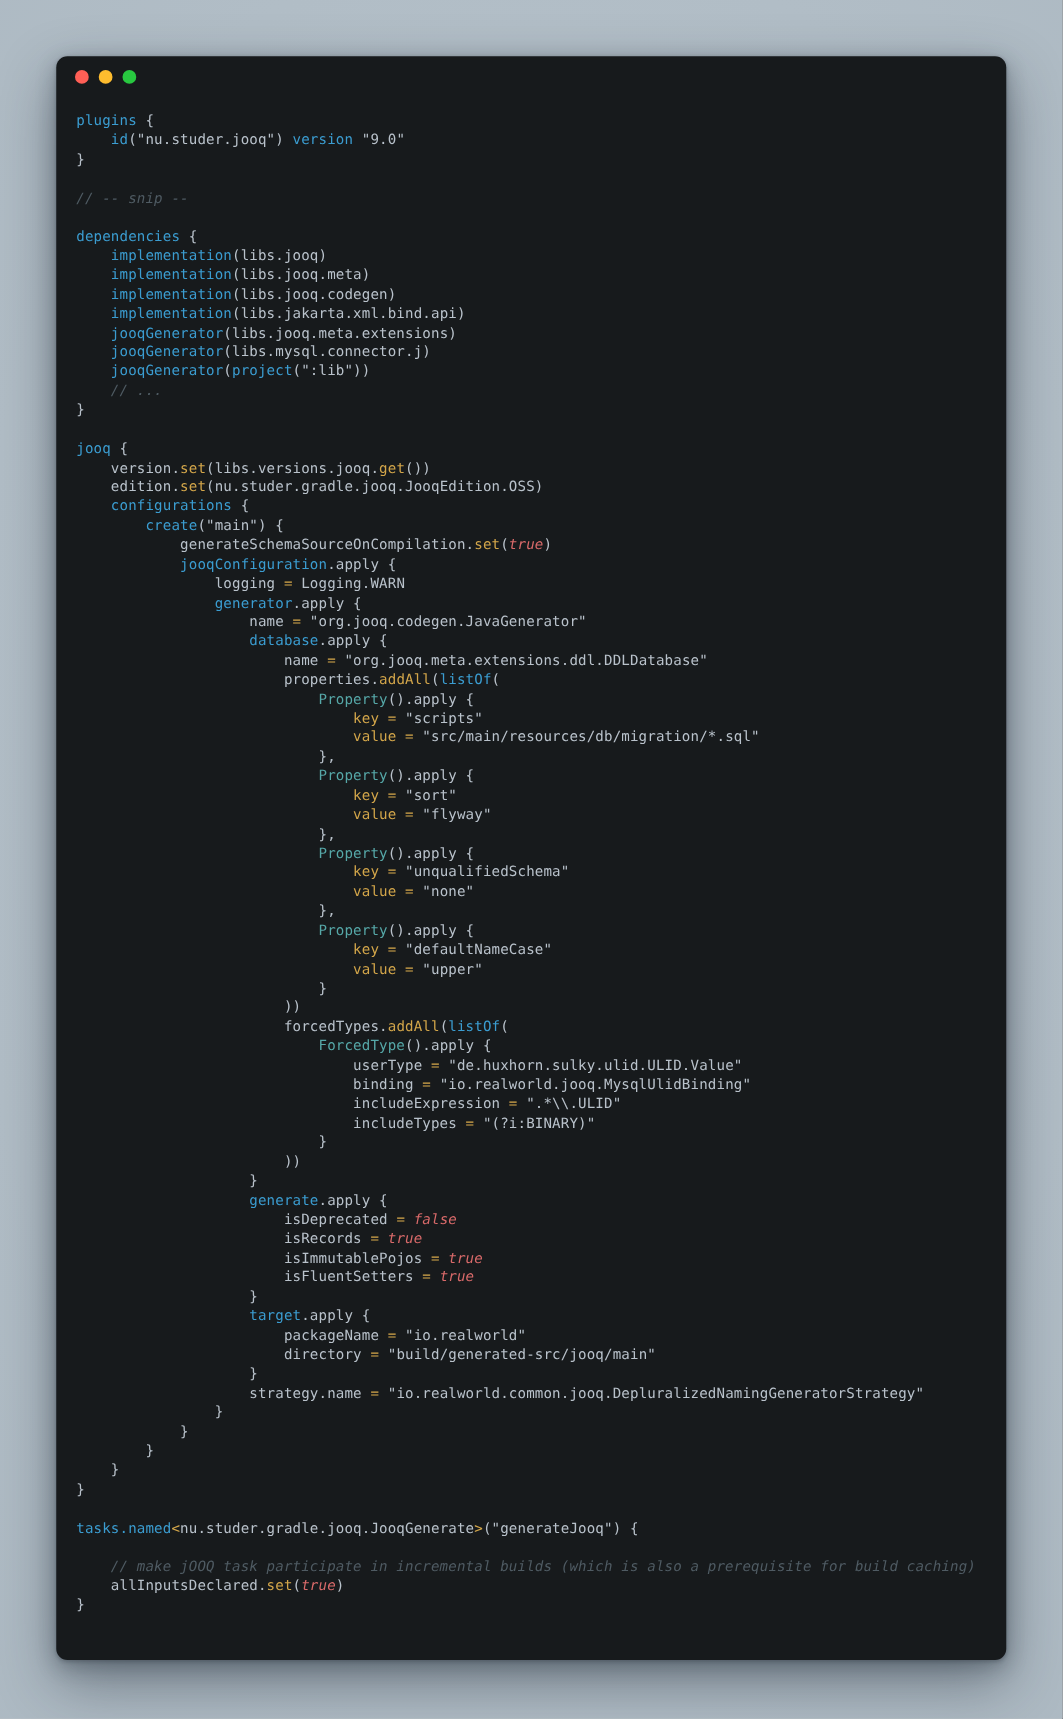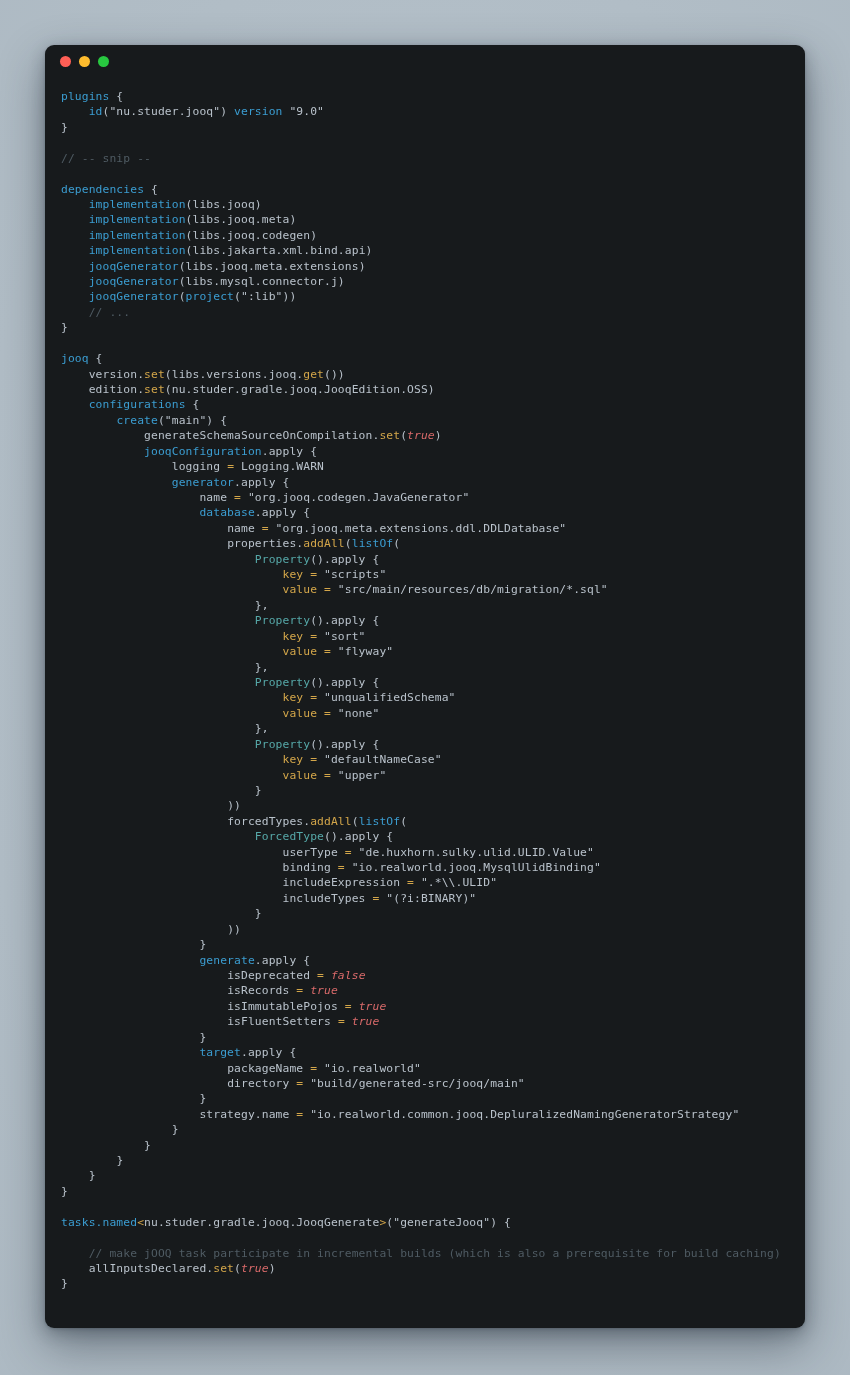--- a/index.html
+++ b/index.html
@@ -71,21 +71,21 @@
     letter-spacing: 0.12px;
     -webkit-font-smoothing: antialiased;
   }
 
   
   .kw   { color: #3b9dd1; }  
   .fn   { color: #d3a64a; }  
   .type { color: #56a8a8; }  
   .lit  { color: #d96a6a; font-style: italic; }  
   .txt  { color: #b9c2cb; }  
-  .cmt  { color: #4f5b63; }  
+  .cmt  { color: #4f5b63; font-style: italic; }  
 </style>
 </head>
 <body>
 
 <div class="desktop">
 
   <div class="window" style="background: rgb(23, 26, 28);">
 
     <div class="titlebar">
       <span class="dot" style="background: rgb(255, 95, 86);"></span>

